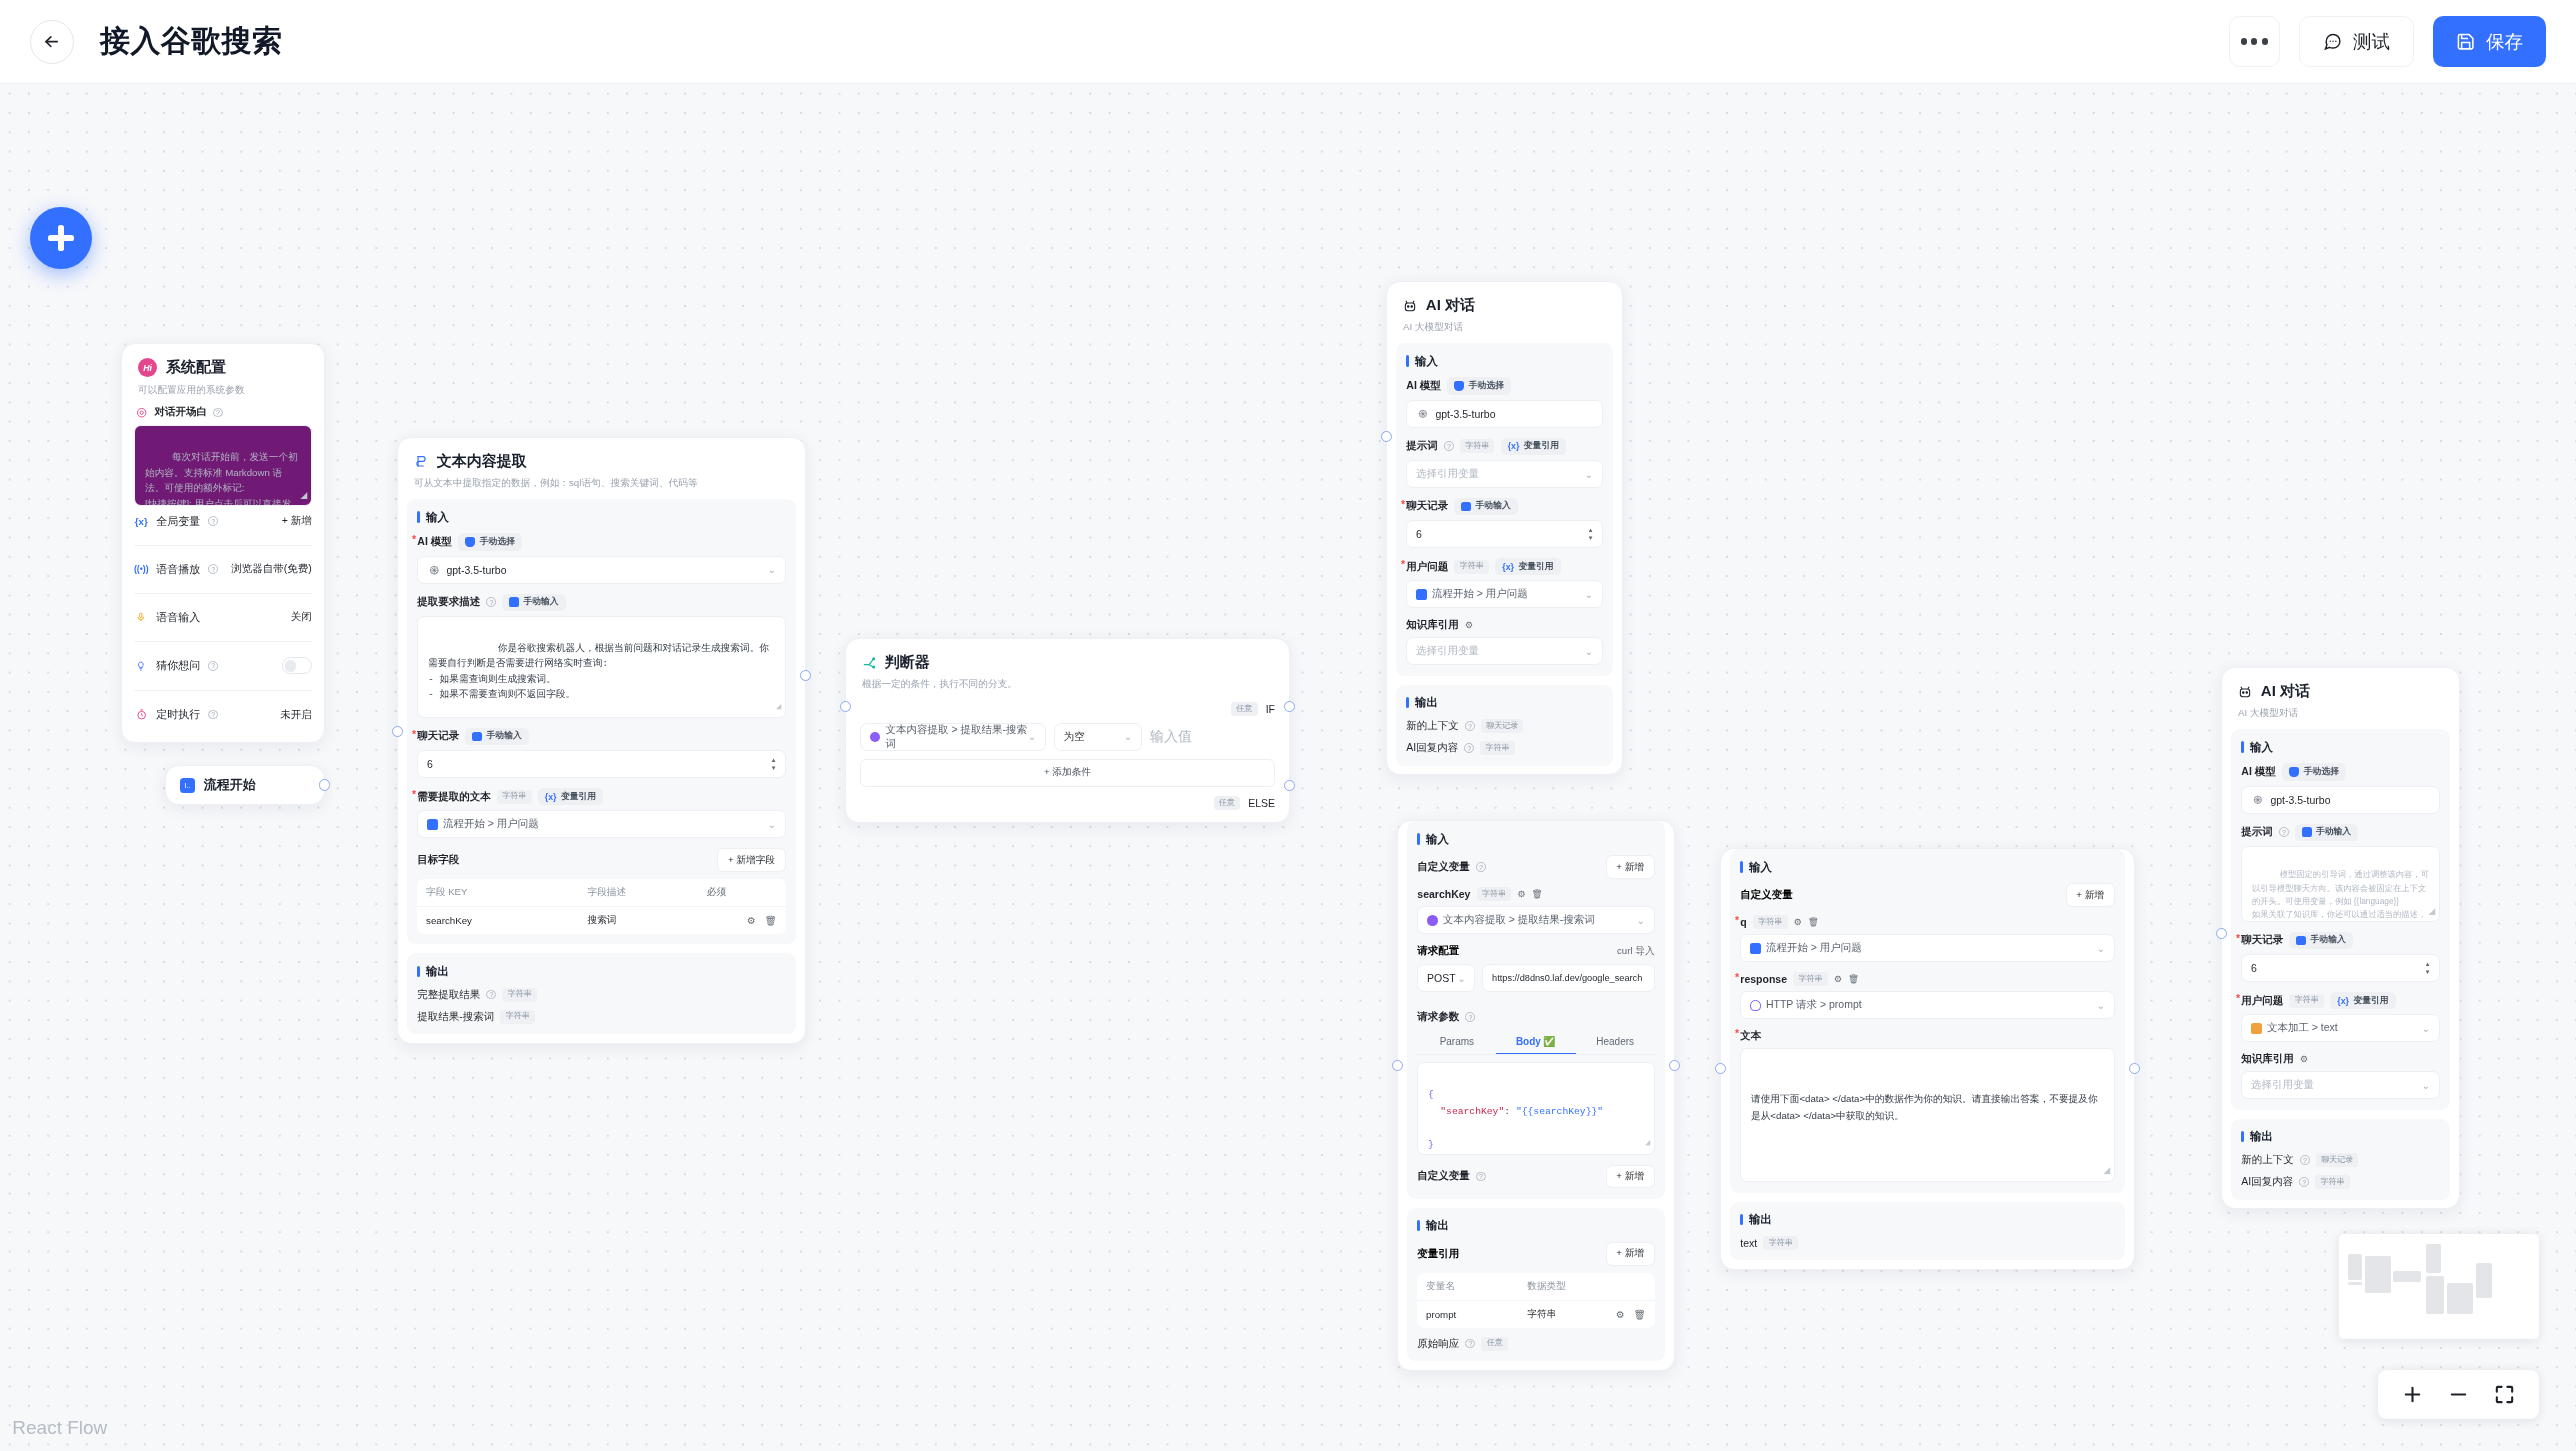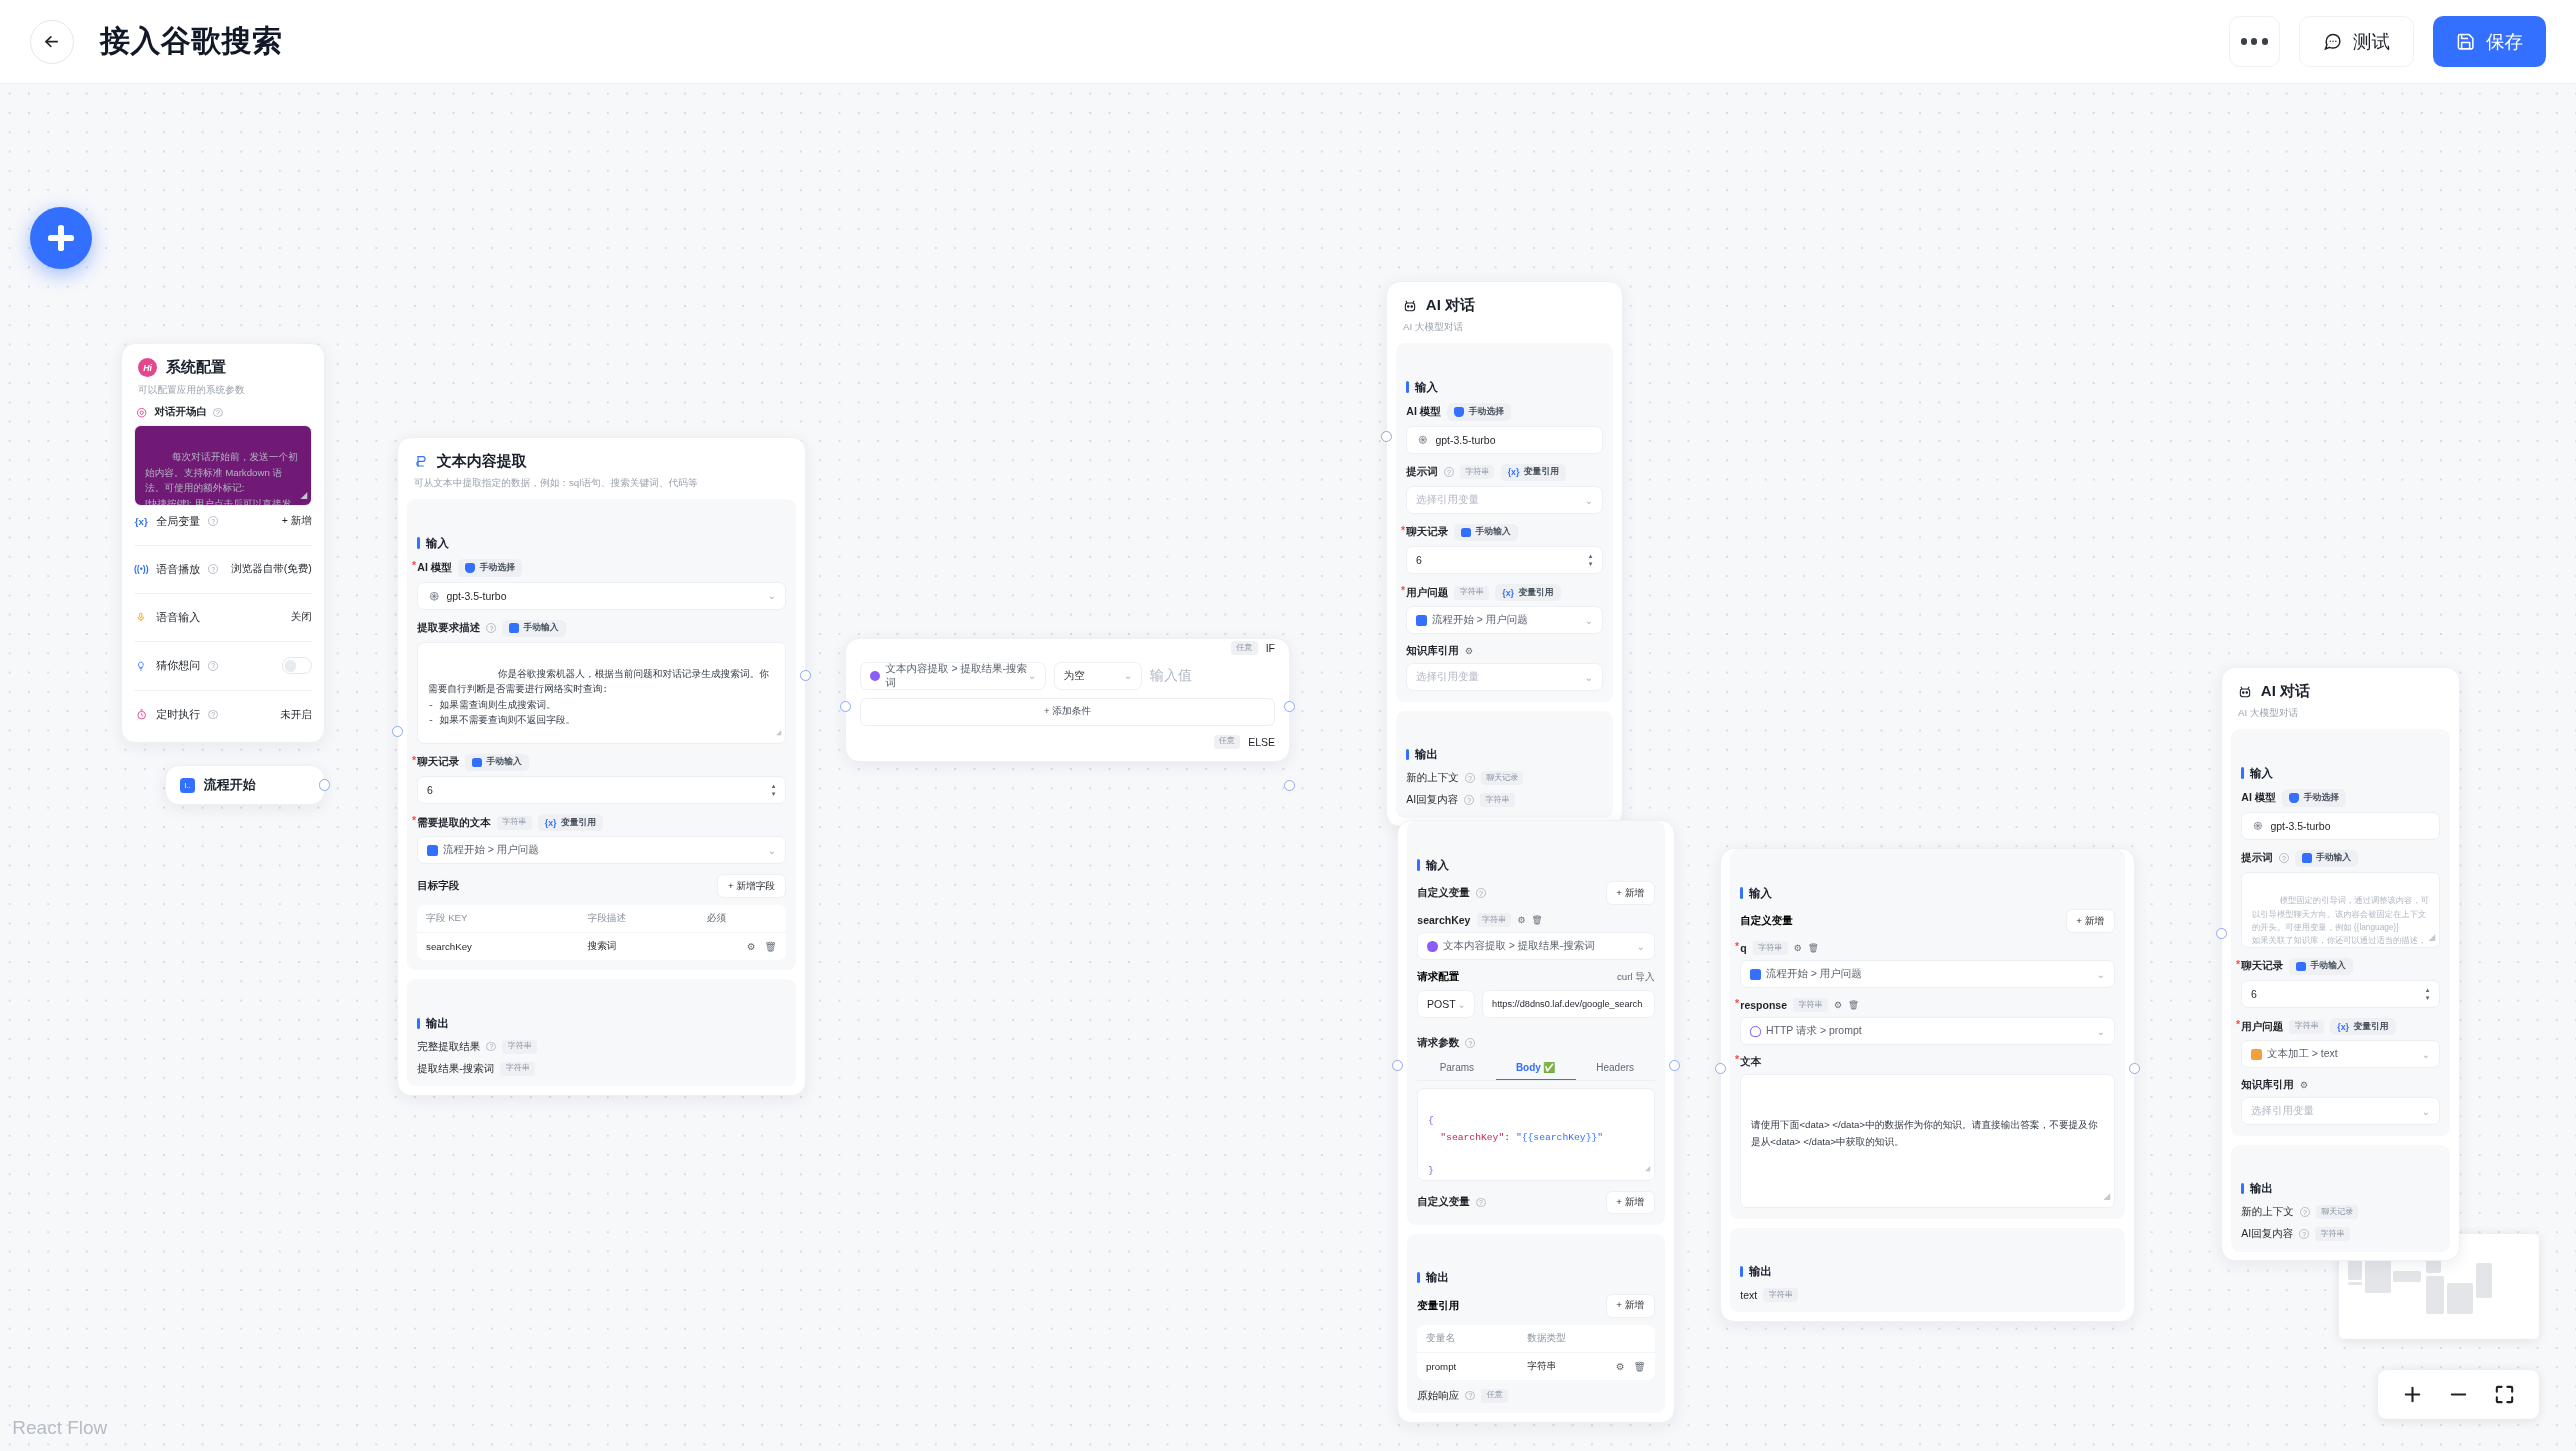--- a/index.html
+++ b/index.html
@@ -66,21 +66,21 @@
     position: absolute; background: #fff; border-radius: 14px;
     border: 0.9px solid #eef0f4; box-shadow: 0 3.5px 16px rgba(19,29,51,.07);
     z-index: 5;
   }
   .node-head { padding: 14px 16px 8.8px; }
   .node-title { display: flex; align-items: center; gap: 8.8px; }
   .node-title .nm { font-size: 15px; font-weight: 700; color: #1a202c; }
   .node-desc { font-size: 9.7px; color: #9aa2ae; margin-top: 5.3px; line-height: 1.45; }
 
   .section { margin: 0 8.8px 8.8px; background: #f7f8fa; border-radius: 8.8px; padding: 10.5px; }
-  .sec-title { display: flex; align-items: center; gap: 6.2px; font-size: 11.4px; font-weight: 700; color: #1a202c; margin-bottom: 8.8px; margin-top: 26px; }
+  .sec-title { display: flex; align-items: center; gap: 6.2px; font-size: 11.4px; font-weight: 700; color: #1a202c; margin-bottom: 8.8px; }
   .sec-title:before { content: ""; width: 2.6px; height: 11.4px; background: #3370ff; border-radius: 1.8px; display: block; }
 
   .field { margin-bottom: 9.7px; }
   .field:last-child { margin-bottom: 0; }
   .flabel { display: flex; align-items: center; gap: 6.2px; flex-wrap: wrap; margin-bottom: 5.3px; }
   .flabel .t { font-size: 10.5px; color: #1f2329; font-weight: 600; position: relative; }
   .req:before { content: "*"; color: #f54a45; position: absolute; left: -5.3px; top: -1.8px; font-size: 10.5px; }
   .tag {
     font-size: 8px; color: #8a93a0; background: #eef0f4; border-radius: 3.5px;
     padding: 1.8px 5.3px; line-height: 1.3;
@@ -429,20 +429,34 @@
           <span>提取结果-搜索词</span>
           <span class="tag">字符串</span>
         </div>
       </div>
     </div>
 
     <div class="node" style="left:845px; top:554px; width:445px;">
       <span class="port" style="left:-6.2px; top:62px;"></span>
       <span class="port" style="right:-6.2px; top:62px;"></span>
       <span class="port" style="right:-6.2px; top:141px;"></span>
+      <div class="node-head">
+        <div class="node-title">
+          <span class="ic">
+            <svg width="16.7" height="16.7" viewBox="0 0 24 24" fill="none" stroke="#14b8a6" stroke-width="2" stroke-linecap="round">
+                <path d="M4 16 L12 16 L20 6"></path>
+                <path d="M12 16 L20 20"></path>
+                <circle cx="20" cy="6" r="1.6" fill="#14b8a6"></circle>
+                <circle cx="20" cy="20" r="1.6" fill="#14b8a6"></circle>
+              </svg>
+          </span>
+          <span class="nm">判断器</span>
+        </div>
+        <div class="node-desc">根据一定的条件，执行不同的分支。</div>
+      </div>
       <div style="padding:1.8px 14px 12.3px;">
         <div class="branch" style="margin-bottom:7px;">
           <span class="tag">任意</span>
           <span>IF</span>
         </div>
         <div style="display:flex; gap:8px; align-items:center;">
           <div class="select" style="width:186px;">
             <span class="varref">
                 <span class="bi" style="background:#8b5cf6;border-radius:50%;"></span>
                 <span class="sv">文本内容提取 &gt; 提取结果-搜索词</span>

